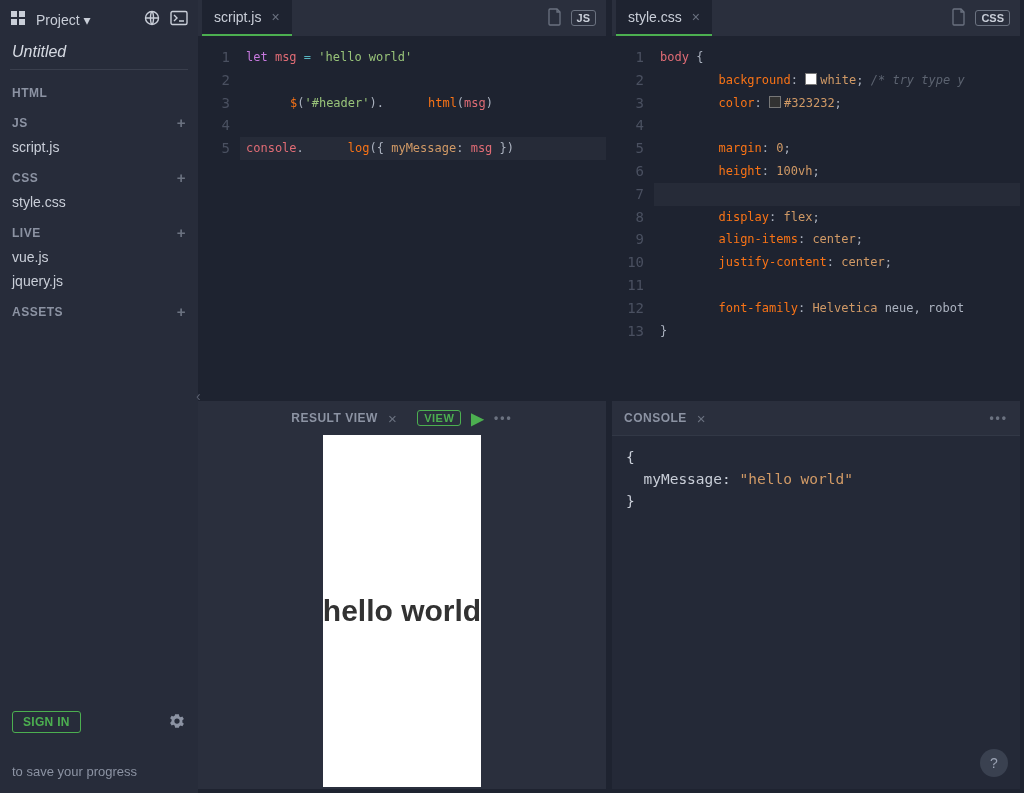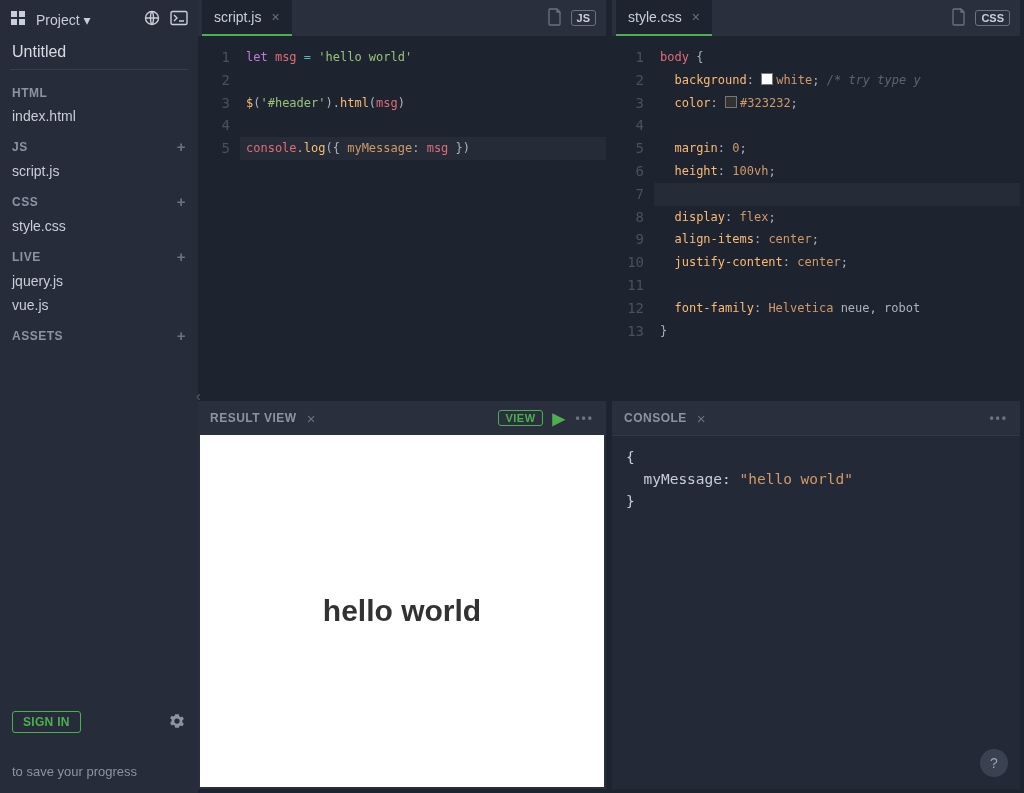--- a/index.html
+++ b/index.html
@@ -22,21 +22,21 @@
     padding-top: 6px;
   }
   .topbar {
     display: flex; align-items: center; gap: 10px;
     padding: 4px 10px 8px 10px;
     color: #c9ced8;
   }
   .topbar svg { flex-shrink: 0; }
   .proj-label { font-size: 14px; display: flex; align-items: center; gap:4px;}
   .title {
-    font-size: 16px; color: #d6dae2; padding: 6px 12px 8px 12px;
+    font-size: 16px; color: #d6dae2; padding: 6px 12px 8px 12px; font-style: italic;
   }
   .title-underline { height:1px; background:#3a3f4d; margin:0 10px 6px 10px; }
   .section-head {
     display:flex; justify-content:space-between; align-items:center;
     padding: 10px 12px 4px 12px;
     color:#8c93a3; font-size:12px; font-weight:600; letter-spacing:.5px;
   }
   .section-head .plus { color:#6b7280; cursor:pointer; font-size:15px;}
   .file-item {
     padding: 4px 12px; color:#c9ced8; font-size:14px; cursor:pointer;
@@ -93,21 +93,21 @@
   .gutter {
     width:42px; text-align:right; padding:10px 10px 0 0;
     color:#4a5060; font-size:14px;
   }
   .gutter div { height:22.8px; line-height:22.8px;}
   .code {
     flex:1; padding:10px 0 0 6px; font-size:12px; line-height:22.8px;
     white-space:pre; color:#c9ced8; position:relative;
   }
   .code .line-hl { position:absolute; left:-6px; right:0; height:22.8px; background:rgba(255,255,255,.04);}
-  .kw{color:#c678dd;} .fn{color:#fdba74;} .var{color:#e06c75;}
+  .kw{color:#c678dd;} .fn{color:#f97316;margin-left:44px;} .var{color:#e06c75;}
   .str{color:#98c379;} .op{color:#56b6c2;} .num{color:#d19a66;}
   .prop{color:#d19a66;} .sel{color:#e06c75;} .punc{color:#abb2bf;}
   .const{color:#d19a66;} .cmt{color:#5c6370; font-style:italic;}
   .swatch{display:inline-block;width:12px;height:12px;border:1px solid #777;vertical-align:-1px;margin-right:3px;}
 
   
   .panel-head {
     display:flex; align-items:center; height:34px; padding:0 12px;
     color:#8c93a3; font-size:12px; font-weight:600; letter-spacing:.5px;
     gap:10px;
@@ -165,37 +165,36 @@
           <path d="M4 5l3 3-3 3M9 11h5"></path>
         </svg>
     </span>
   </div>
   <div class="title">Untitled</div>
   <div class="title-underline"></div>
   <div id="file-tree">
       <div class="section-head">
         <span>HTML</span>
       </div>
-      <div class="file-item">index.html</div>
       <div class="section-head">
         <span>JS</span>
         <span class="plus">+</span>
       </div>
       <div class="file-item">script.js</div>
       <div class="section-head">
         <span>CSS</span>
         <span class="plus">+</span>
       </div>
       <div class="file-item">style.css</div>
       <div class="section-head">
         <span>LIVE</span>
         <span class="plus">+</span>
       </div>
+      <div class="file-item">vue.js</div>
       <div class="file-item">jquery.js</div>
-      <div class="file-item">vue.js</div>
       <div class="section-head">
         <span>ASSETS</span>
         <span class="plus">+</span>
       </div>
     </div>
 
   <div class="sidebar-footer">
     <div class="signin-row">
       <button class="signin-btn">SIGN IN</button>
       <span>
@@ -268,21 +267,21 @@
           <div>9</div>
           <div>10</div>
           <div>11</div>
           <div>12</div>
           <div>13</div>
         </div>
       <div class="code" id="code-right"><div style="position: relative; height: 22.8px;"><span style="position: relative;"><span class="sel">body </span><span class="punc">{</span></span></div><div style="position: relative; height: 22.8px;"><span style="position: relative;"><span class="punc">  </span><span class="fn">background</span><span class="punc">: </span><span class="swatch" style="background: rgb(255, 255, 255);"></span><span class="const">white</span><span class="punc">; </span><span class="cmt">/* try type y</span></span></div><div style="position: relative; height: 22.8px;"><span style="position: relative;"><span class="punc">  </span><span class="fn">color</span><span class="punc">: </span><span class="swatch" style="background: rgb(50, 50, 50);"></span><span class="const">#323232</span><span class="punc">;</span></span></div><div style="position: relative; height: 22.8px;"><span style="position: relative;"></span></div><div style="position: relative; height: 22.8px;"><span style="position: relative;"><span class="punc">  </span><span class="fn">margin</span><span class="punc">: </span><span class="num">0</span><span class="punc">;</span></span></div><div style="position: relative; height: 22.8px;"><span style="position: relative;"><span class="punc">  </span><span class="fn">height</span><span class="punc">: </span><span class="num">100vh</span><span class="punc">;</span></span></div><div style="position: relative; height: 22.8px;"><div class="line-hl"></div><span style="position: relative;"></span></div><div style="position: relative; height: 22.8px;"><span style="position: relative;"><span class="punc">  </span><span class="fn">display</span><span class="punc">: </span><span class="const">flex</span><span class="punc">;</span></span></div><div style="position: relative; height: 22.8px;"><span style="position: relative;"><span class="punc">  </span><span class="fn">align-items</span><span class="punc">: </span><span class="const">center</span><span class="punc">;</span></span></div><div style="position: relative; height: 22.8px;"><span style="position: relative;"><span class="punc">  </span><span class="fn">justify-content</span><span class="punc">: </span><span class="const">center</span><span class="punc">;</span></span></div><div style="position: relative; height: 22.8px;"><span style="position: relative;"></span></div><div style="position: relative; height: 22.8px;"><span style="position: relative;"><span class="punc">  </span><span class="fn">font-family</span><span class="punc">: </span><span class="const">Helvetica</span><span class="punc"> neue, robot</span></span></div><div style="position: relative; height: 22.8px;"><span style="position: relative;"><span class="punc">}</span></span></div></div>
     </div>
   </div>
 
-  <div class="pane" style="background:#2a2f3d;">
+  <div class="pane" style="background:#2a2f3d;align-items:center;">
     <div class="panel-head">
       <span>RESULT VIEW</span>
       <span class="x">×</span>
       <span class="spacer"></span>
       <span class="live-badge">VIEW</span>
       <span class="play">▶</span>
       <span class="dots">•••</span>
     </div>
     <div class="result-body">
       <span>hello world</span>

